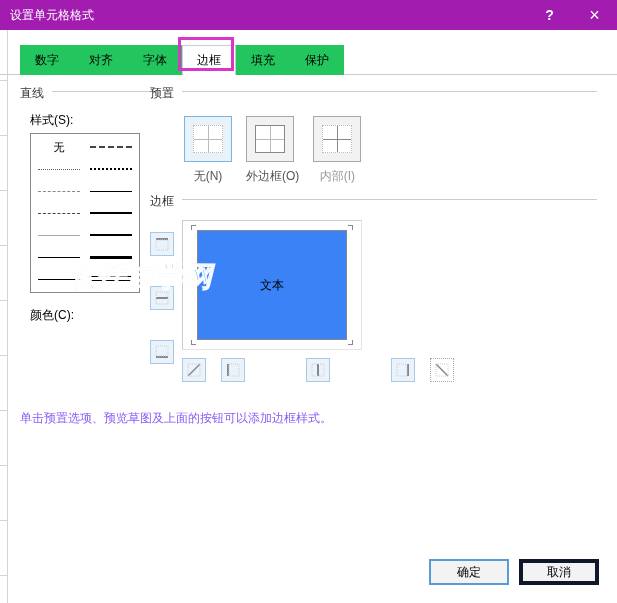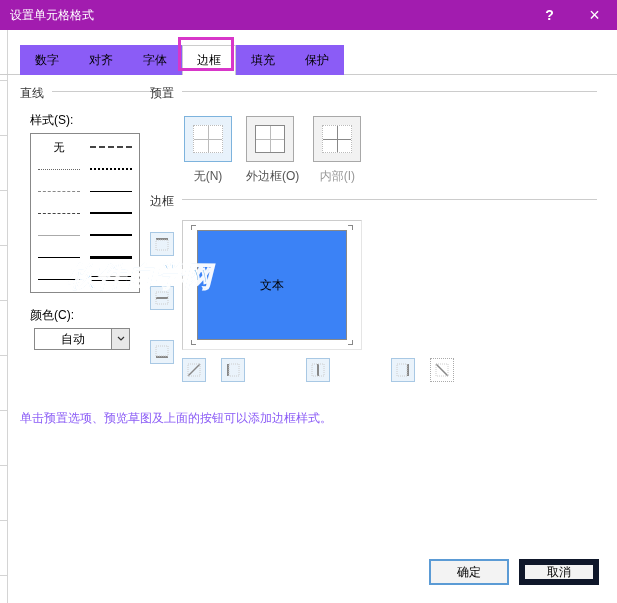--- a/index.html
+++ b/index.html
@@ -46,21 +46,21 @@
     padding: 14px 20px 0 20px;
   }
   .tab {
     padding: 6px 14px;
     border: 1px solid transparent;
     border-bottom: none;
     margin-right: 0;
     cursor: pointer;
     position: relative;
     top: 1px;
-    background: #8b5cf6;
+    background: #22c55e;
   }
   .tab.active {
     border-color: #ccc;
     background: #fff;
   }
   .tab-highlight {
     position: absolute;
     border: 3px solid #d836c9;
     top: 37px;
     left: 178px;
@@ -225,21 +225,21 @@
 
   .dialog-buttons {
     position: absolute;
     right: 18px;
     bottom: 18px;
     display: flex;
     gap: 10px;
   }
   .dlg-btn {
     width: 80px; height: 26px;
-    border: 6px solid #0f172a;
+    border: 4px solid #0f172a;
     background: #f3f3f3;
     display: flex; align-items: center; justify-content: center;
     cursor: pointer;
   }
   .dlg-btn.primary { border: 2px solid #5b9bd5; }
 
   
   .watermark {
     position: absolute;
     left: 68px;
@@ -344,28 +344,20 @@
         </div>
       <div class="style-cell">
           <div class="ln ln-solid3"></div>
         </div>
       <div class="style-cell">
           <div class="ln ln-thin"></div>
         </div>
       <div class="style-cell ln-double"></div>
     </div>
     <div class="color-label">颜色(C):</div>
-    <div class="color-select">
-      <span class="txt">自动</span>
-      <span class="dd">
-        <svg width="8" height="6" viewBox="0 0 8 6">
-            <polyline points="1,1 4,4 7,1" fill="none" stroke="#333" stroke-width="1.2"></polyline>
-          </svg>
-      </span>
-    </div>
   </div>
 
   <div class="right-col">
     <div class="group-header">
       <span class="group-label">预置</span>
       <span class="group-line"></span>
     </div>
     <div class="preset-row">
       <div class="preset-item">
         <div class="preset-btn selected">

